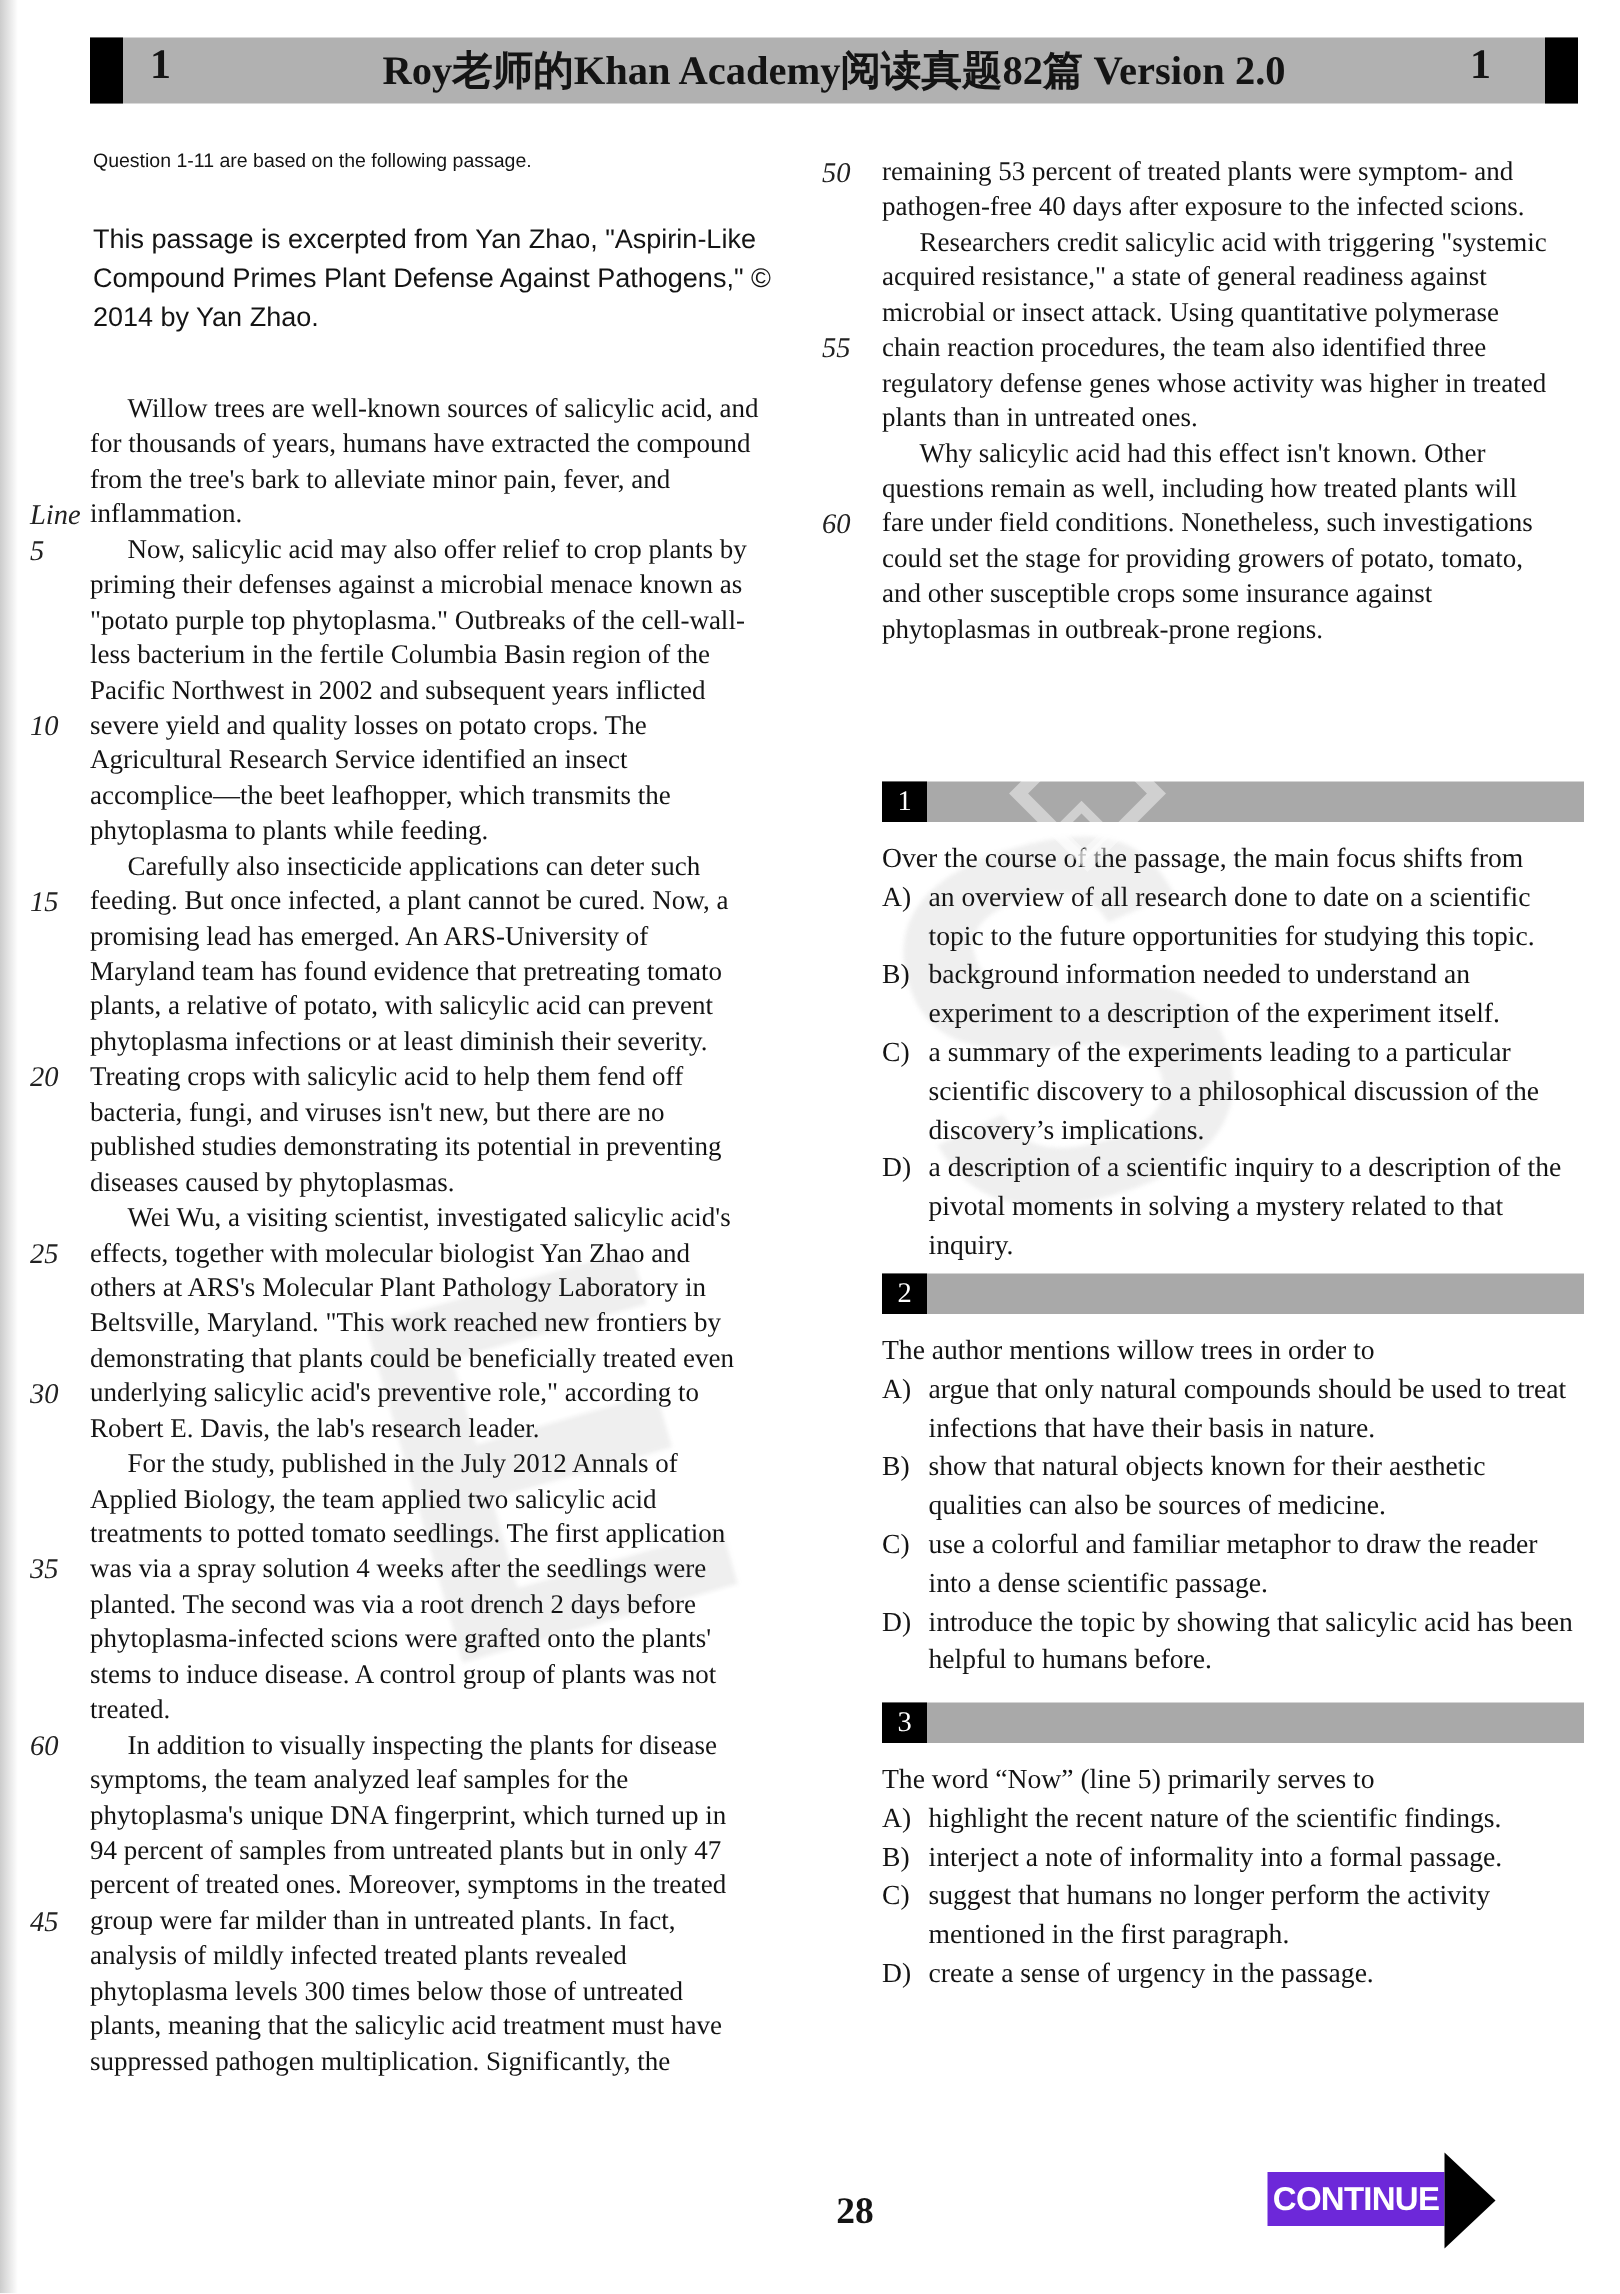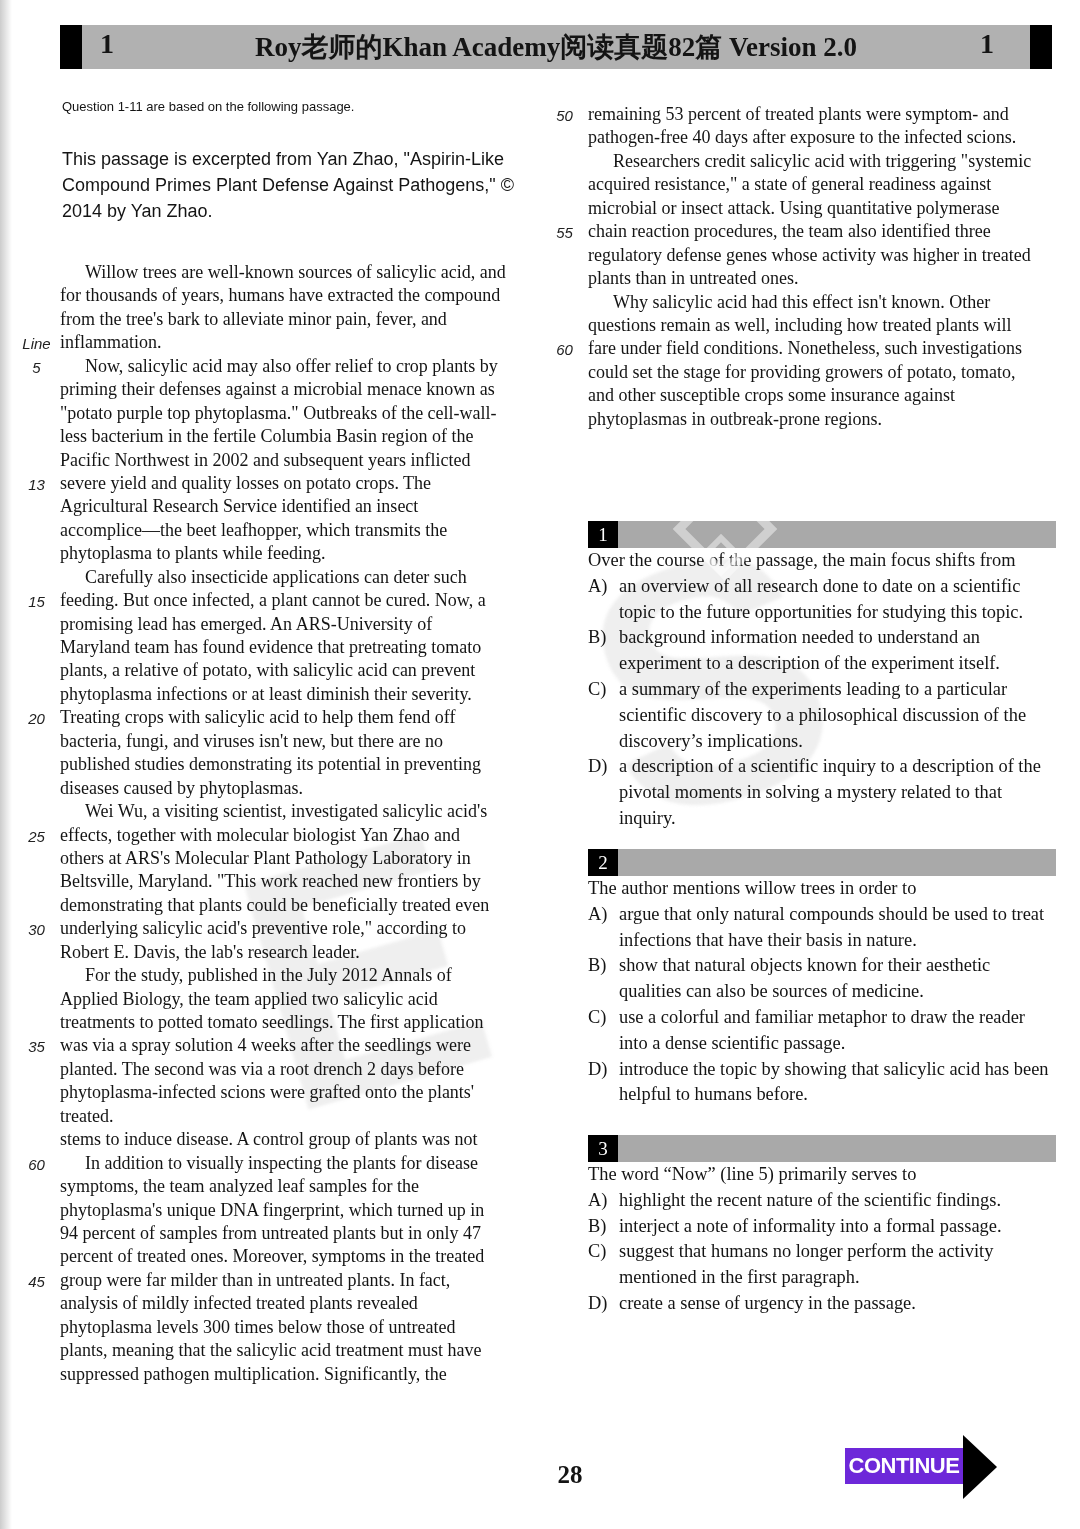--- a/index.html
+++ b/index.html
@@ -22,30 +22,30 @@
         font-family:"Liberation Sans",sans-serif;font-weight:normal;font-size:13px;}
   .source{position:absolute;left:62px;top:146px;width:486px;margin:0;z-index:1;
         font-family:"Liberation Sans",sans-serif;font-size:18px;line-height:26px;}
 
   
   .passage{position:absolute;font-size:18px;z-index:1;}
   .passage-left{left:60px;top:261px;width:492px;}
   .passage-right{left:588px;top:103px;width:462px;}
   .pline{position:relative;height:23.45px;line-height:23.45px;white-space:nowrap;}
   .pline.indent{text-indent:25px;}
-  .gutter{position:absolute;left:-40px;top:1px;width:33px;text-align:center;text-indent:0;
-        font-family:Liberation Sans, sans-serif;font-style:italic;font-size:15px;color:#222;}
+  .gutter{position:absolute;left:-40px;top:1px;width:33px;text-align:left;text-indent:0;
+        font-family:Liberation Serif, serif;font-style:italic;font-size:19px;color:#222;}
 
   
   .q-block{position:absolute;left:588px;width:468px;z-index:1;}
   #q1{top:521px}#q2{top:849px}#q3{top:1135px}
   .q-bar{position:relative;height:27px;background:#a9a9a9;}
   .q-num{position:absolute;left:0;top:0;width:30px;height:27px;background:#000;color:#fff;
         text-align:center;font-size:19px;line-height:27px;}
-  .q-stem{margin:0 0 0 0;font-size:18.4px;line-height:25.8px;}
+  .q-stem{margin:12px 0 0 0;font-size:18.4px;line-height:25.8px;}
   .choice{position:relative;padding-left:31px;font-size:18.4px;line-height:25.8px;}
   .choice .label{position:absolute;left:0;top:0;}
 
   
   .footer-num{position:absolute;left:0;top:1461px;width:1080px;text-align:center;
         font-size:25px;font-weight:bold;z-index:1;padding-left:30px;}
   .continue{position:absolute;left:845px;top:1448px;width:118px;height:36px;background:#6d28d9;
         color:#fff;font-family:"Liberation Sans",sans-serif;font-weight:bold;font-size:22px;
         text-align:center;line-height:36px;letter-spacing:-0.5px;z-index:1;cursor:pointer;}
   .continue-head{position:absolute;left:963px;top:1435px;width:0;height:0;z-index:1;
@@ -87,21 +87,21 @@
   <div class="passage passage-left" id="left-passage">
       <div class="pline indent">Willow trees are well-known sources of salicylic acid, and</div>
       <div class="pline">for thousands of years, humans have extracted the compound</div>
       <div class="pline">from the tree's bark to alleviate minor pain, fever, and</div>
       <div class="pline"><span class="gutter">Line</span>inflammation.</div>
       <div class="pline indent"><span class="gutter">5</span>Now, salicylic acid may also offer relief to crop plants by</div>
       <div class="pline">priming their defenses against a microbial menace known as</div>
       <div class="pline">"potato purple top phytoplasma." Outbreaks of the cell-wall-</div>
       <div class="pline">less bacterium in the fertile Columbia Basin region of the</div>
       <div class="pline">Pacific Northwest in 2002 and subsequent years inflicted</div>
-      <div class="pline"><span class="gutter">13</span>severe yield and quality losses on potato crops. The</div>
+      <div class="pline"><span class="gutter">10</span>severe yield and quality losses on potato crops. The</div>
       <div class="pline">Agricultural Research Service identified an insect</div>
       <div class="pline">accomplice—the beet leafhopper, which transmits the</div>
       <div class="pline">phytoplasma to plants while feeding.</div>
       <div class="pline indent">Carefully also insecticide applications can deter such</div>
       <div class="pline"><span class="gutter">15</span>feeding. But once infected, a plant cannot be cured. Now, a</div>
       <div class="pline">promising lead has emerged. An ARS-University of</div>
       <div class="pline">Maryland team has found evidence that pretreating tomato</div>
       <div class="pline">plants, a relative of potato, with salicylic acid can prevent</div>
       <div class="pline">phytoplasma infections or at least diminish their severity.</div>
       <div class="pline"><span class="gutter">20</span>Treating crops with salicylic acid to help them fend off</div>
@@ -114,22 +114,22 @@
       <div class="pline">Beltsville, Maryland. "This work reached new frontiers by</div>
       <div class="pline">demonstrating that plants could be beneficially treated even</div>
       <div class="pline"><span class="gutter">30</span>underlying salicylic acid's preventive role," according to</div>
       <div class="pline">Robert E. Davis, the lab's research leader.</div>
       <div class="pline indent">For the study, published in the July 2012 Annals of</div>
       <div class="pline">Applied Biology, the team applied two salicylic acid</div>
       <div class="pline">treatments to potted tomato seedlings. The first application</div>
       <div class="pline"><span class="gutter">35</span>was via a spray solution 4 weeks after the seedlings were</div>
       <div class="pline">planted. The second was via a root drench 2 days before</div>
       <div class="pline">phytoplasma-infected scions were grafted onto the plants'</div>
+      <div class="pline">stems to induce disease. A control group of plants was not</div>
       <div class="pline">treated.</div>
-      <div class="pline">stems to induce disease. A control group of plants was not</div>
       <div class="pline indent"><span class="gutter">60</span>In addition to visually inspecting the plants for disease</div>
       <div class="pline">symptoms, the team analyzed leaf samples for the</div>
       <div class="pline">phytoplasma's unique DNA fingerprint, which turned up in</div>
       <div class="pline">94 percent of samples from untreated plants but in only 47</div>
       <div class="pline">percent of treated ones. Moreover, symptoms in the treated</div>
       <div class="pline"><span class="gutter">45</span>group were far milder than in untreated plants. In fact,</div>
       <div class="pline">analysis of mildly infected treated plants revealed</div>
       <div class="pline">phytoplasma levels 300 times below those of untreated</div>
       <div class="pline">plants, meaning that the salicylic acid treatment must have</div>
       <div class="pline">suppressed pathogen multiplication. Significantly, the</div>

